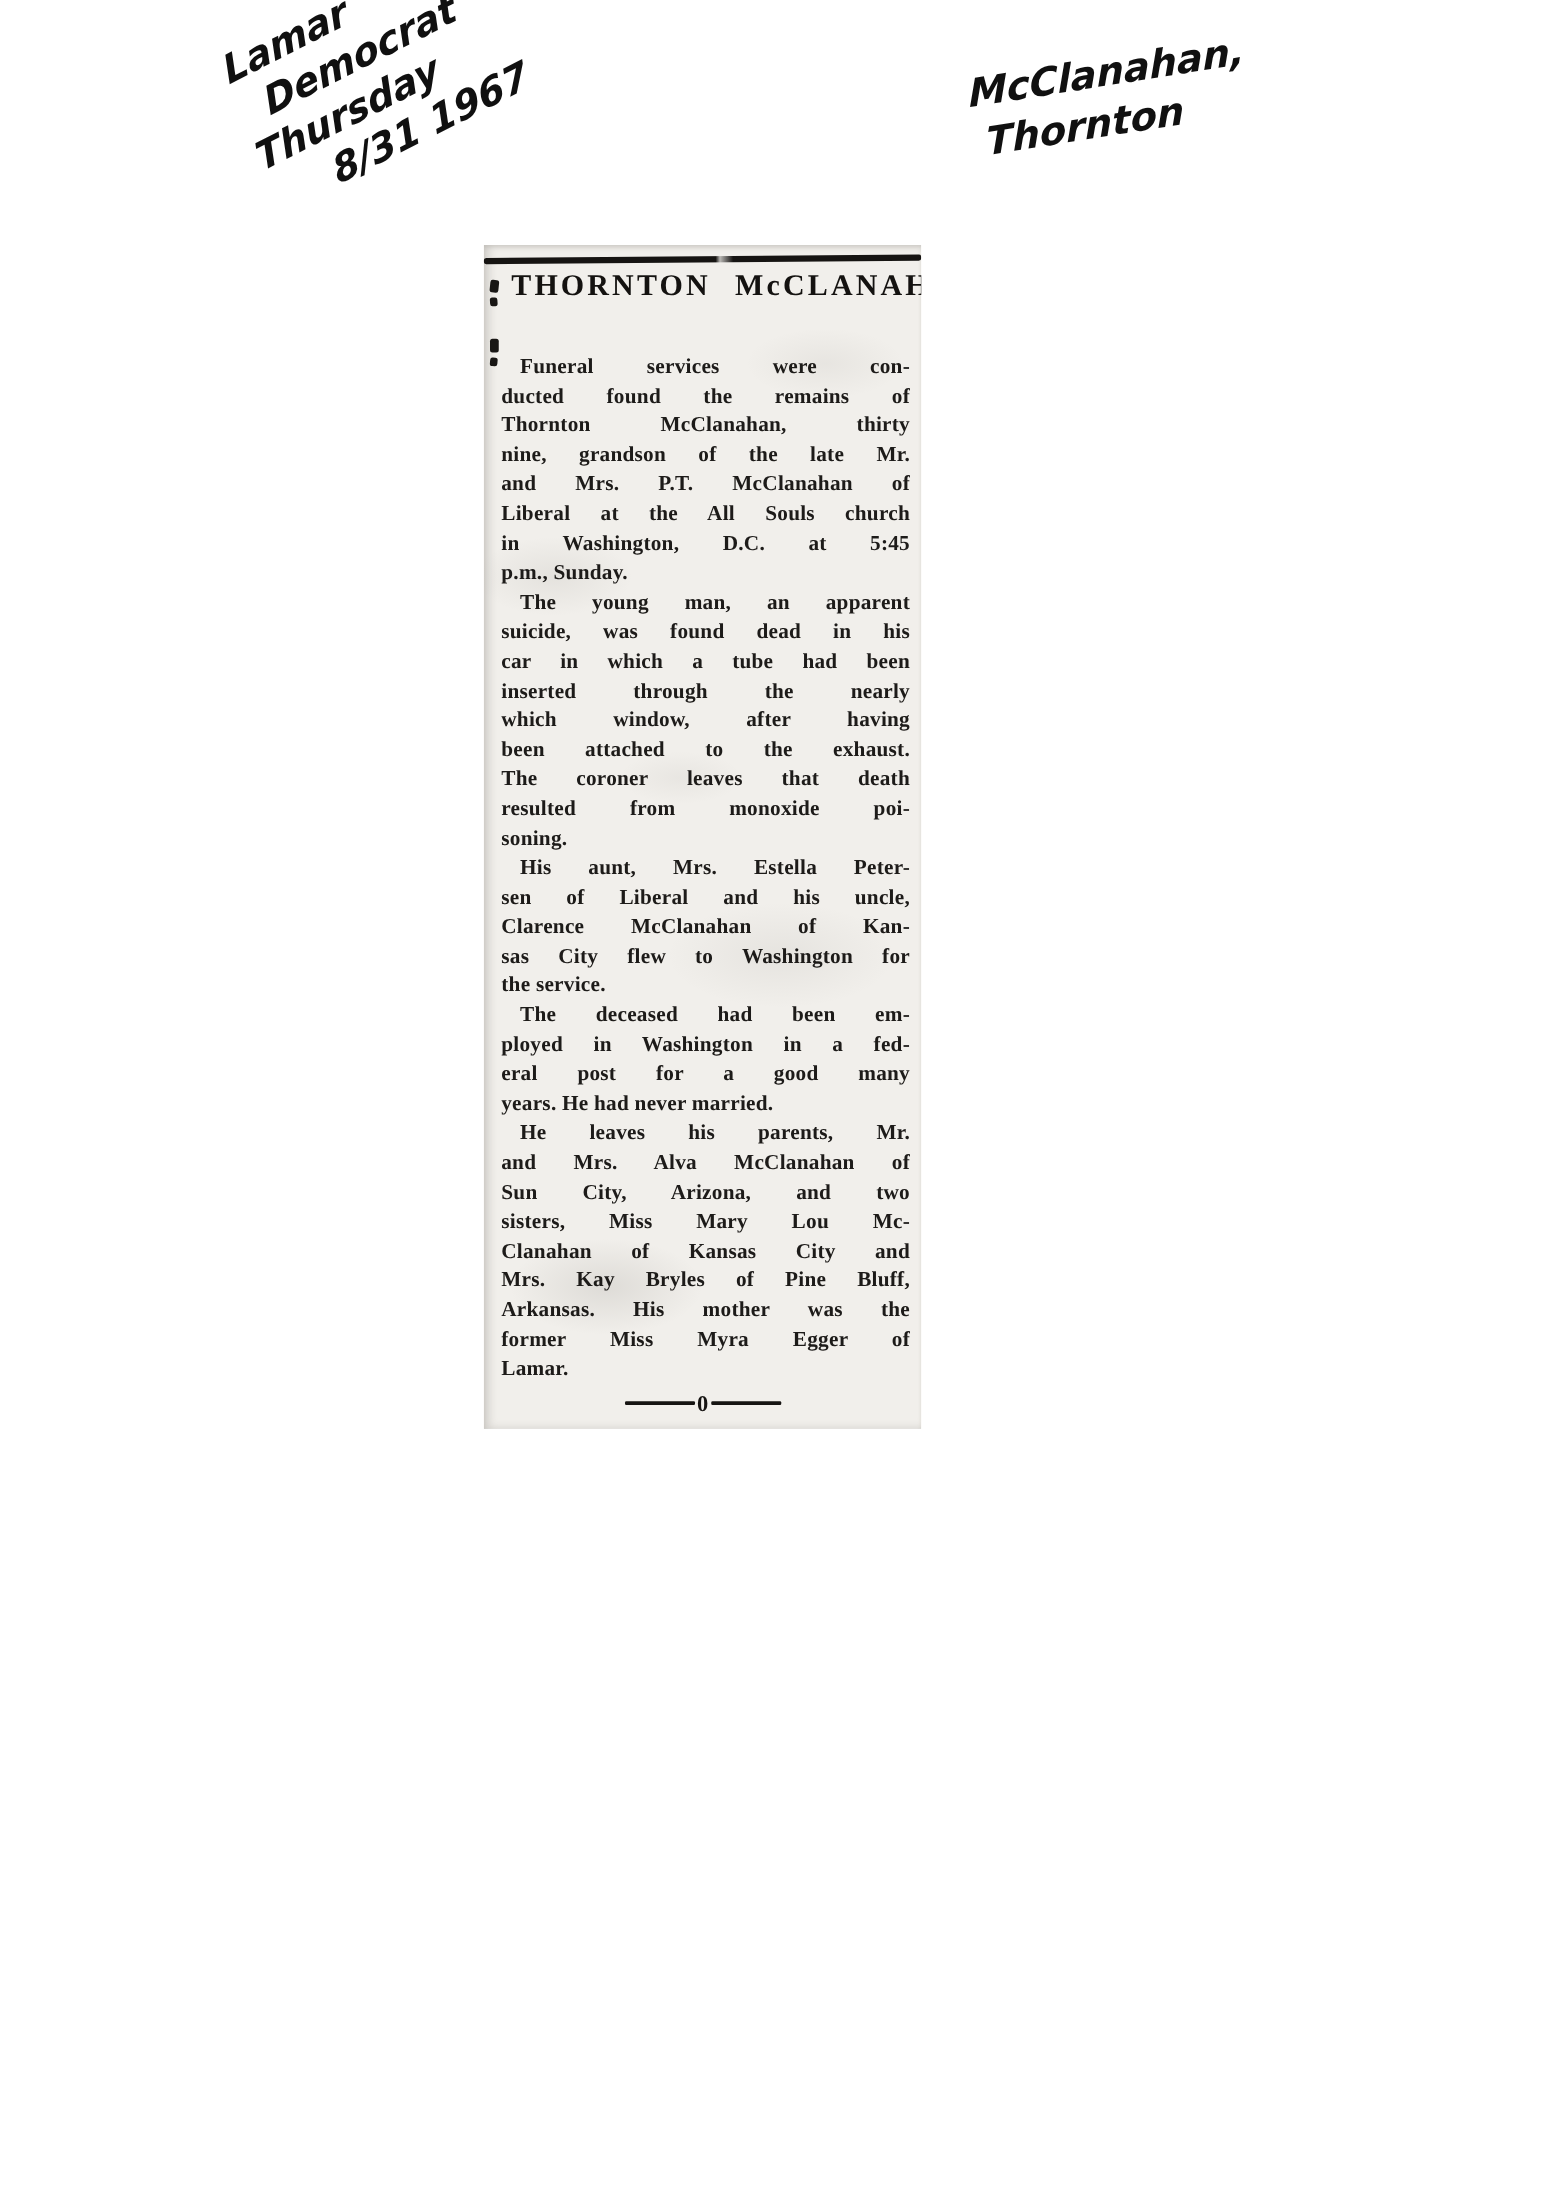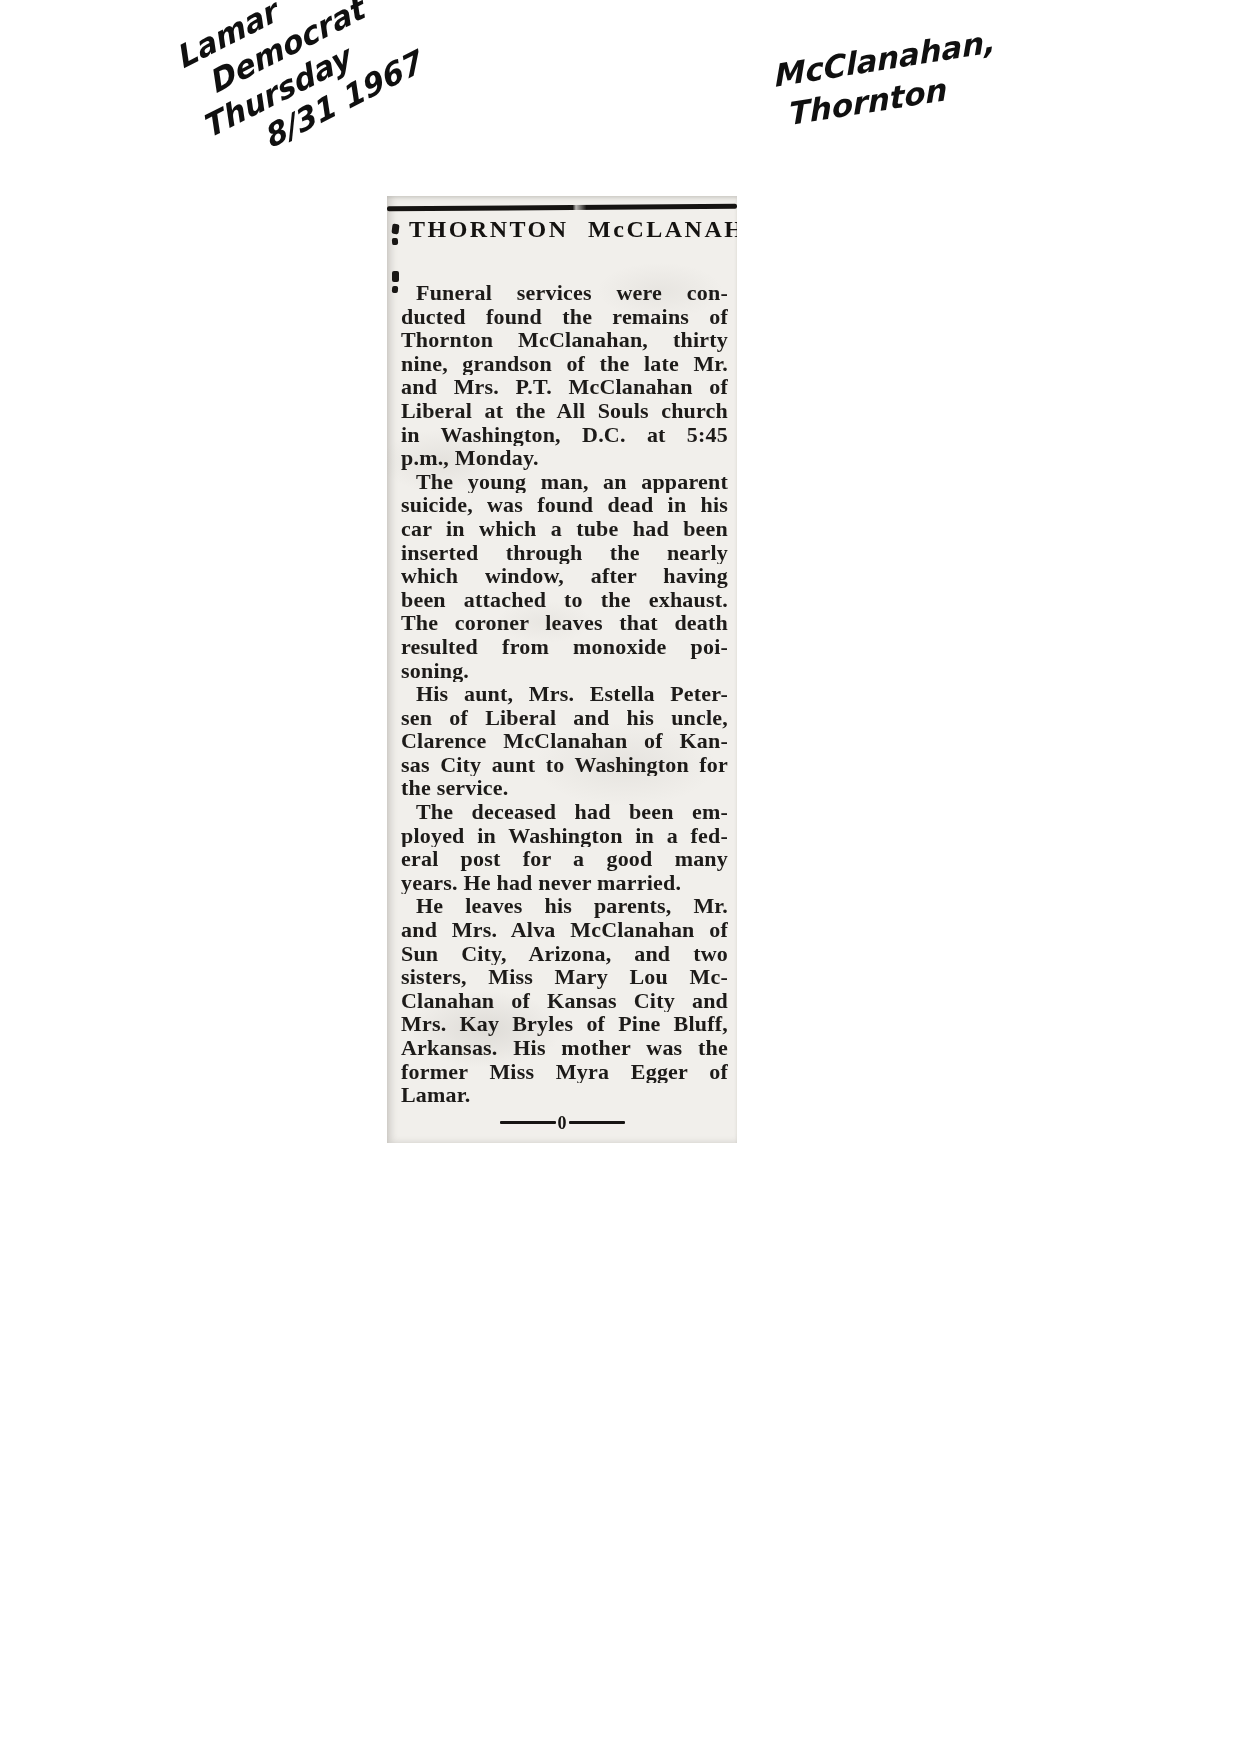--- a/index.html
+++ b/index.html
@@ -77,21 +77,21 @@
     font-weight:700;
     letter-spacing:2.5px;
     word-spacing:11px;
     white-space:nowrap;
     width:max-content;
     color:#141210;
   }
   .article{
     margin:38px 0 0 14px;
     width:327px;
-    font-size:22px;
+    font-size:17px;
     font-weight:700;
     color:#1d1b19;
   }
   .article .line{
     line-height:23.6px;
     height:23.6px;
     text-align:justify;
     text-align-last:justify;
     overflow:hidden;
     letter-spacing:0.2px;
@@ -141,34 +141,34 @@
     <h1 class="headline">THORNTON McCLANAHAN</h1>
 
     <div class="article" id="article">
         <div class="line first">Funeral services were con-</div>
         <div class="line">ducted found the remains of</div>
         <div class="line">Thornton McClanahan, thirty</div>
         <div class="line">nine, grandson of the late Mr.</div>
         <div class="line">and Mrs. P.T. McClanahan of</div>
         <div class="line">Liberal at the All Souls church</div>
         <div class="line">in Washington, D.C. at 5:45</div>
-        <div class="line last">p.m., Monday.</div>
+        <div class="line last">p.m., Sunday.</div>
         <div class="line first">The young man, an apparent</div>
         <div class="line">suicide, was found dead in his</div>
         <div class="line">car in which a tube had been</div>
         <div class="line">inserted through the nearly</div>
         <div class="line">which window, after having</div>
         <div class="line">been attached to the exhaust.</div>
         <div class="line">The coroner leaves that death</div>
         <div class="line">resulted from monoxide poi-</div>
         <div class="line last">soning.</div>
         <div class="line first">His aunt, Mrs. Estella Peter-</div>
         <div class="line">sen of Liberal and his uncle,</div>
         <div class="line">Clarence McClanahan of Kan-</div>
-        <div class="line">sas City aunt to Washington for</div>
+        <div class="line">sas City flew to Washington for</div>
         <div class="line last">the service.</div>
         <div class="line first">The deceased had been em-</div>
         <div class="line">ployed in Washington in a fed-</div>
         <div class="line">eral post for a good many</div>
         <div class="line last">years. He had never married.</div>
         <div class="line first">He leaves his parents, Mr.</div>
         <div class="line">and Mrs. Alva McClanahan of</div>
         <div class="line">Sun City, Arizona, and two</div>
         <div class="line">sisters, Miss Mary Lou Mc-</div>
         <div class="line">Clanahan of Kansas City and</div>

